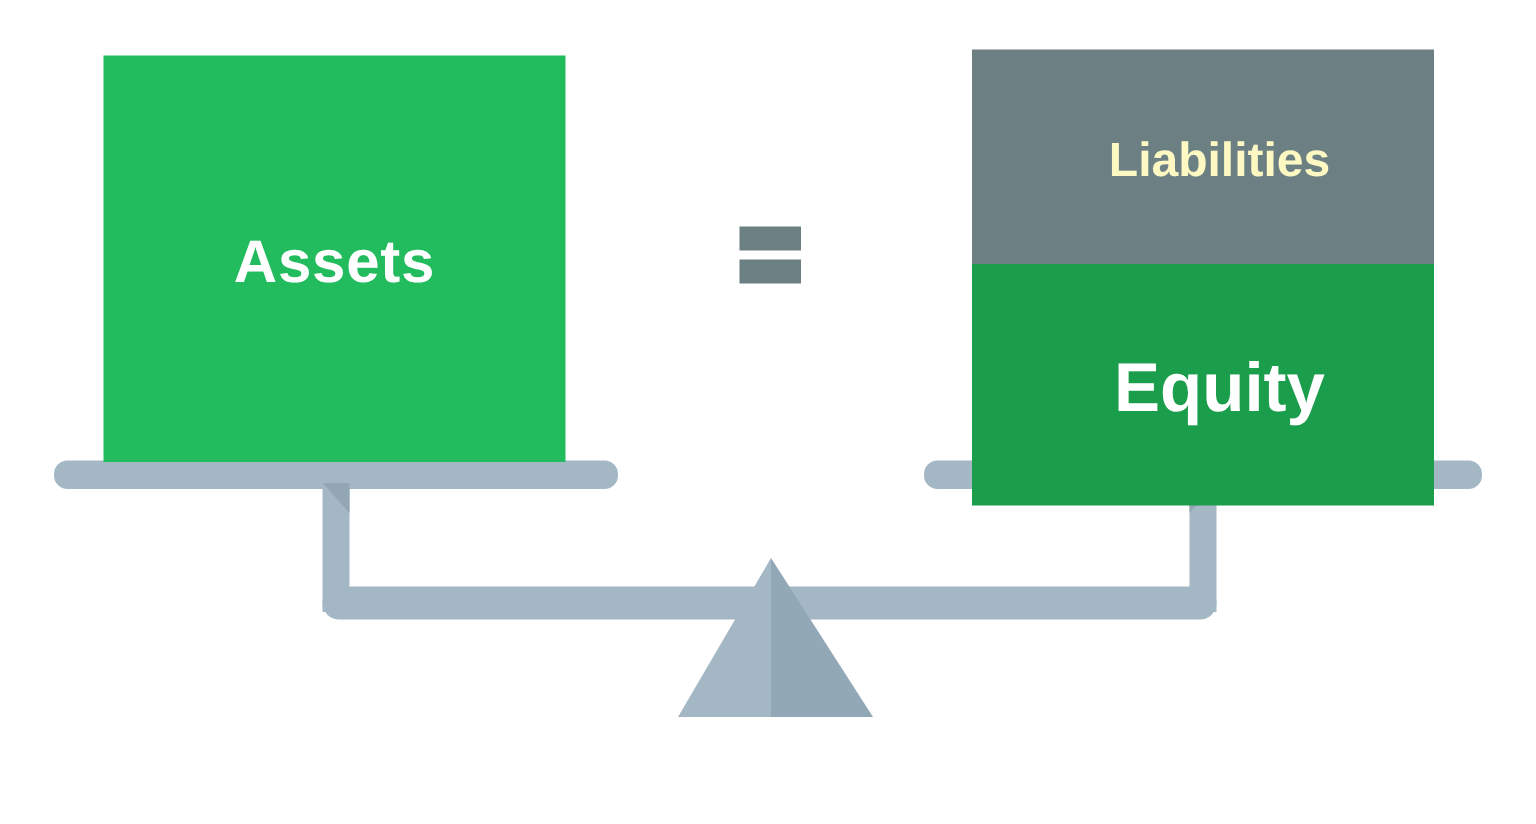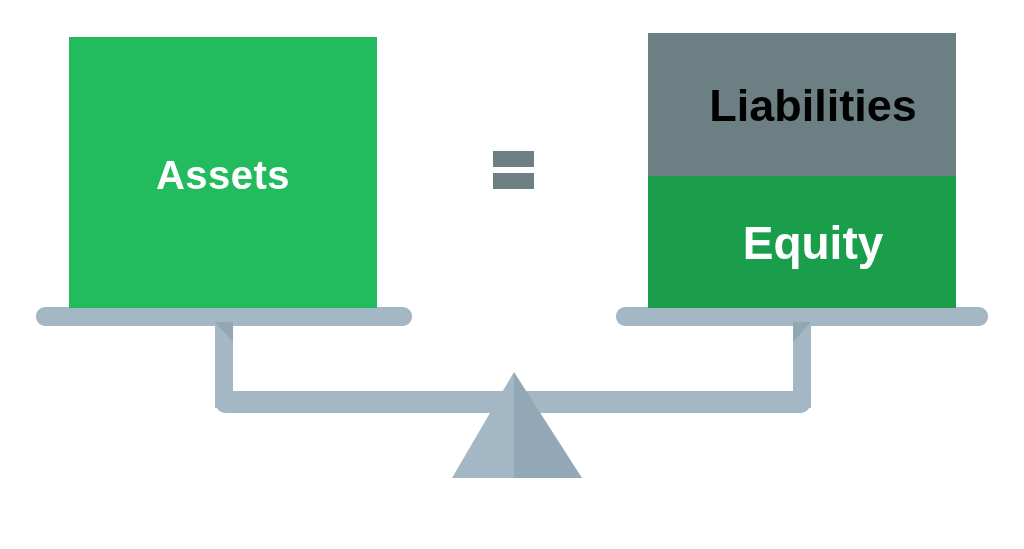--- a/index.html
+++ b/index.html
@@ -72,32 +72,32 @@
   #liabilities-block {
     left: 0;
     top: 0;
     width: 308px;
     height: 143px;
     background: var(--liab-color, #6c8084);
     align-items: center;
     justify-content: center;
   }
   #liabilities-label {
-    color: #000000;
-    font-size: 45px;
+    color: #fef9c3;
+    font-size: 32px;
     font-weight: bold;
     line-height: 1;
     margin-top: 2px;
     margin-left: 22px;
   }
   #equity-block {
     left: 0;
     top: 143px;
     width: 308px;
-    height: 132px;
+    height: 161px;
     background: var(--equity-color, #1b9e4b);
     align-items: center;
     justify-content: center;
   }
   #equity-label {
     color: #ffffff;
     font-size: 46px;
     font-weight: bold;
     line-height: 1;
     margin-top: 2px;

